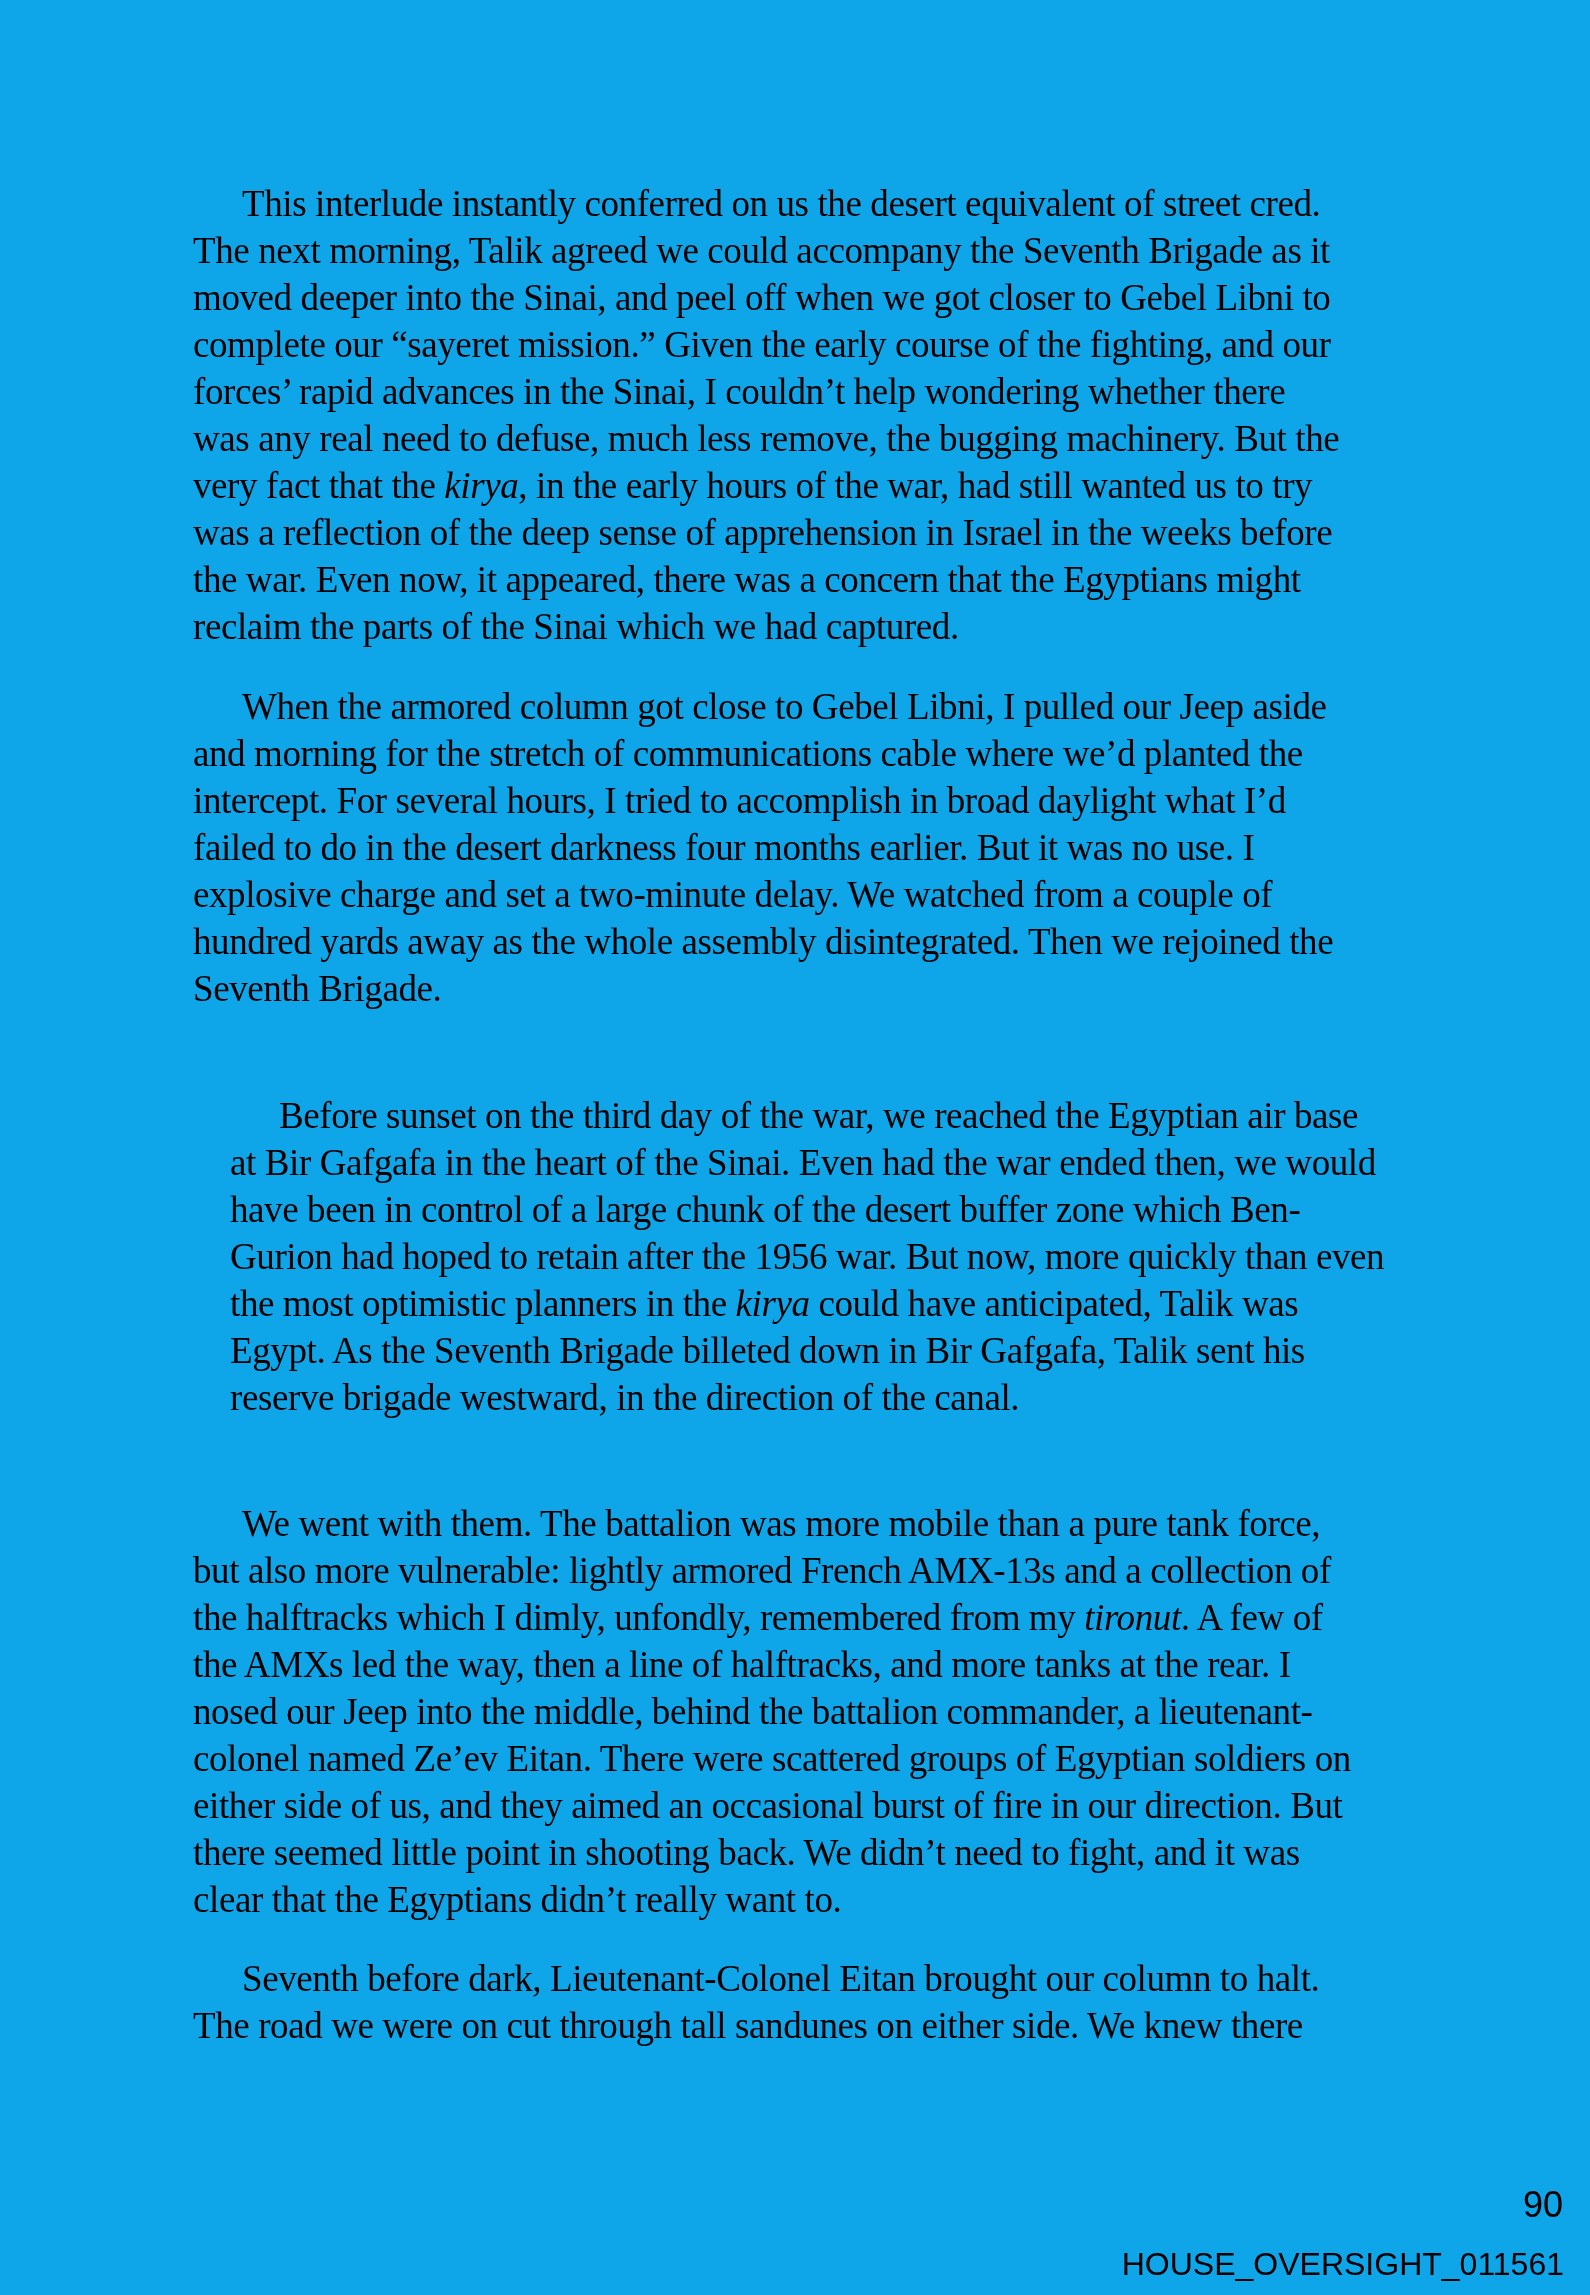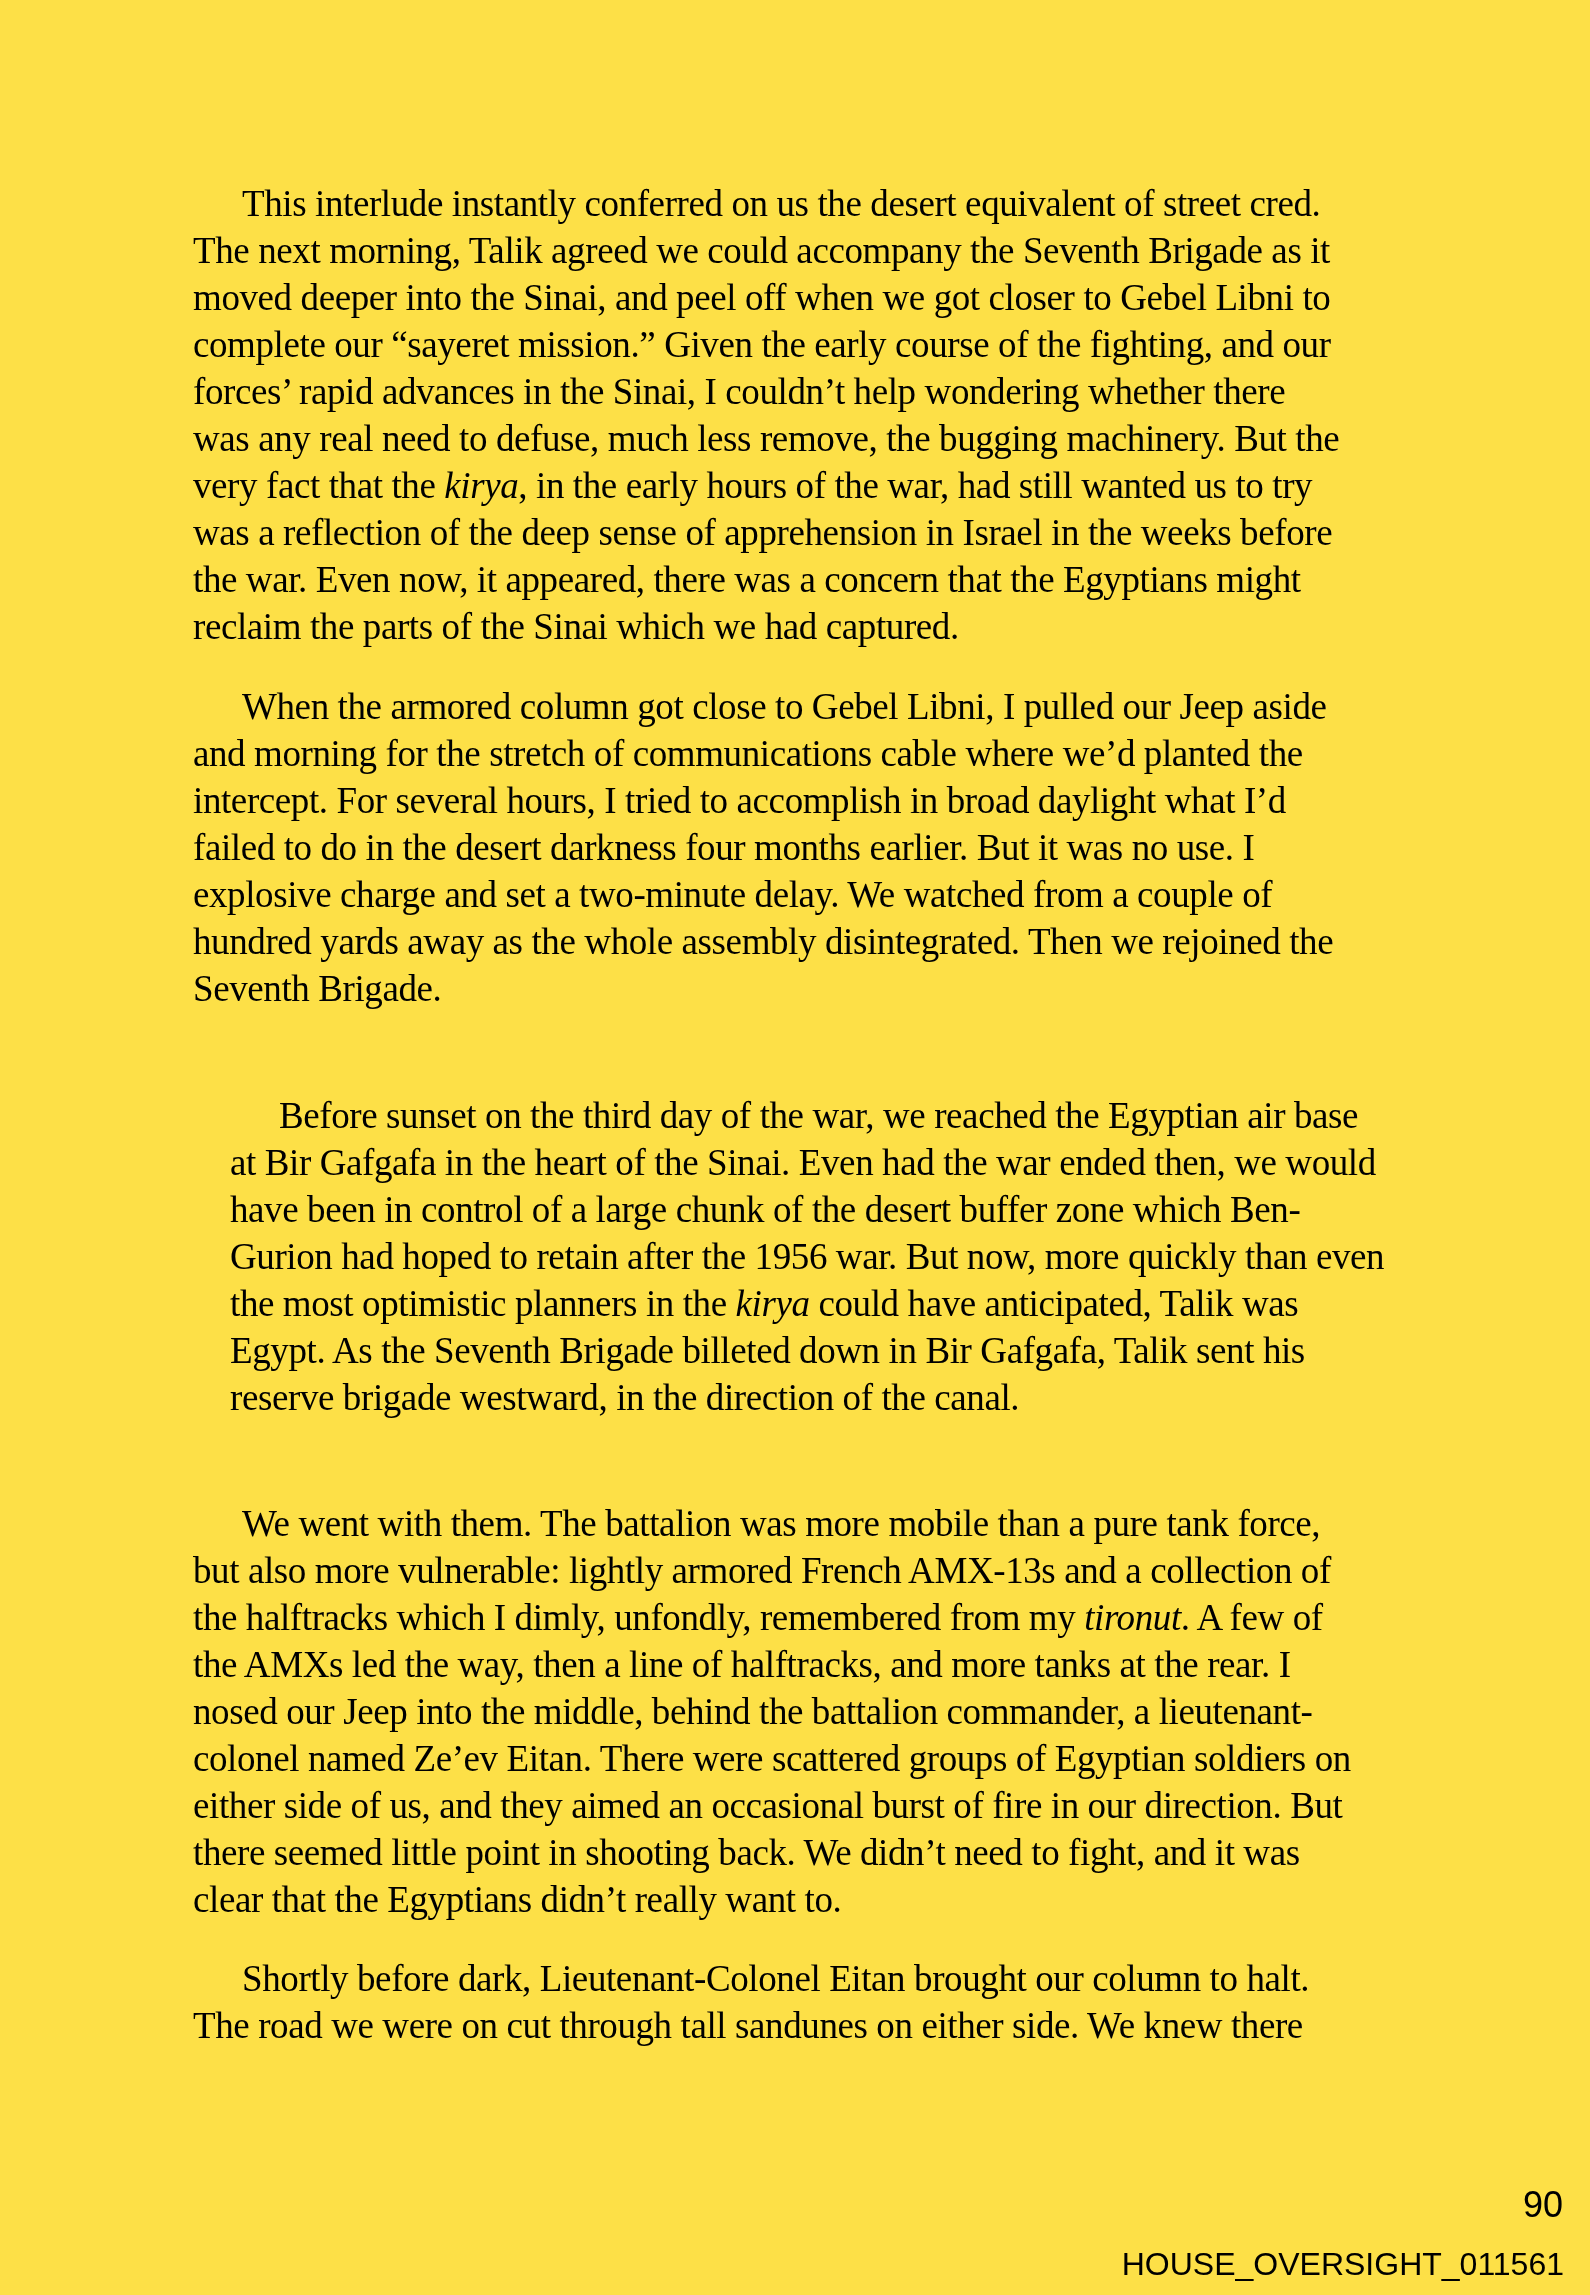--- a/index.html
+++ b/index.html
@@ -11,21 +11,21 @@
       width: 1591px;
       height: 2295px;
       position: relative;
       overflow: hidden;
     }
     .page {
       position: absolute;
       left: 0; top: 0;
       width: 1591px;
       height: 2295px;
-      background: #fde047;
+      background: #0ea5e9;
     }
     .body-text {
       position: absolute;
       left: 193px;
       width: 1206px;
       font-family: "Liberation Serif", "DejaVu Serif", serif;
       font-size: 37px;
       line-height: 47px;
       color: #000000;
       letter-spacing: -0.4px;
@@ -115,21 +115,21 @@
         <span class="line"><span>but also more vulnerable: lightly armored French AMX-13s and a collection of</span></span>
         <span class="line"><span>the halftracks which I dimly, unfondly, remembered from my </span><span class="it">tironut</span><span>. A few of</span></span>
         <span class="line"><span>the AMXs led the way, then a line of halftracks, and more tanks at the rear. I</span></span>
         <span class="line"><span>nosed our Jeep into the middle, behind the battalion commander, a lieutenant-</span></span>
         <span class="line"><span>colonel named Ze’ev Eitan. There were scattered groups of Egyptian soldiers on</span></span>
         <span class="line"><span>either side of us, and they aimed an occasional burst of fire in our direction. But</span></span>
         <span class="line"><span>there seemed little point in shooting back. We didn’t need to fight, and it was</span></span>
         <span class="line"><span>clear that the Egyptians didn’t really want to.</span></span>
       </div>
     <div class="para" id="para-5">
-        <span class="line indent"><span>Shortly before dark, Lieutenant-Colonel Eitan brought our column to halt.</span></span>
+        <span class="line indent"><span>Seventh before dark, Lieutenant-Colonel Eitan brought our column to halt.</span></span>
         <span class="line"><span>The road we were on cut through tall sandunes on either side. We knew there</span></span>
       </div>
   </div>
 
   <div class="page-number">90</div>
 
   <div class="bates-stamp">HOUSE_OVERSIGHT_011561</div>
 
 </div>
 

